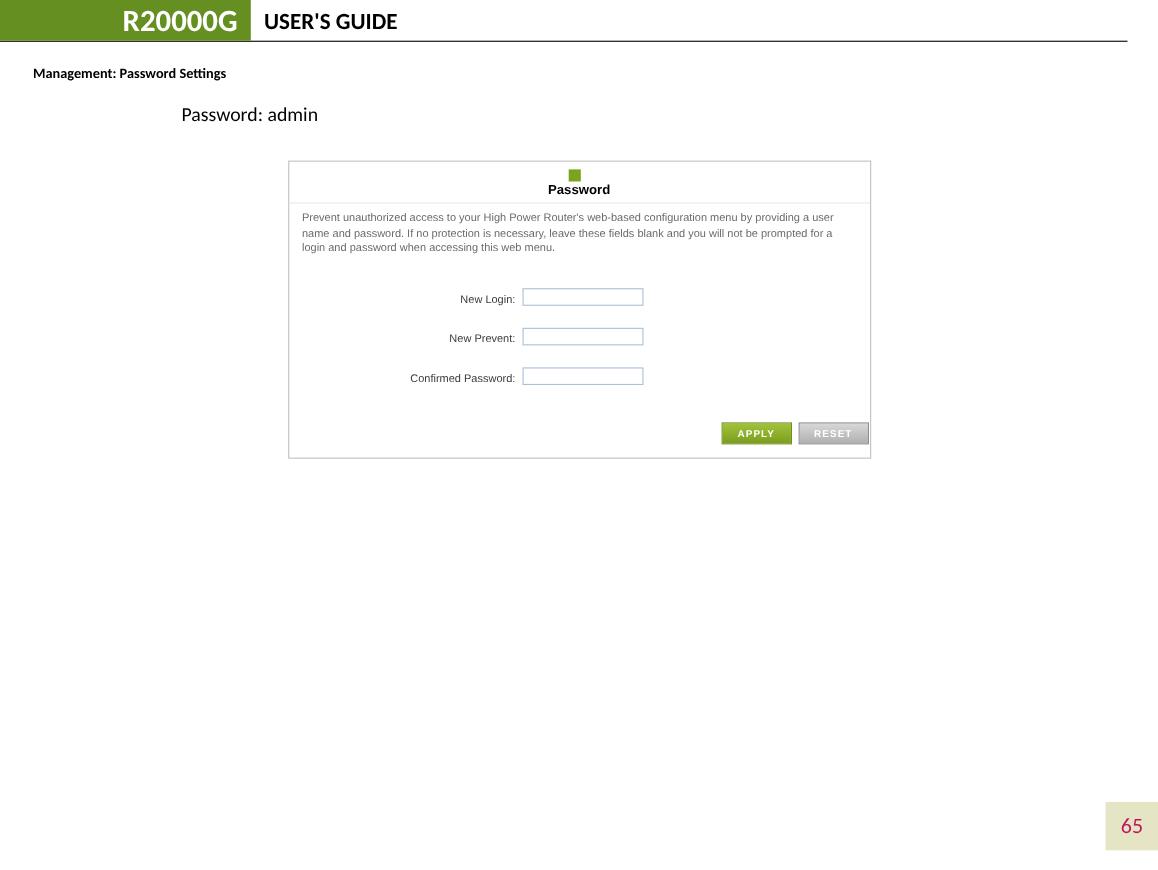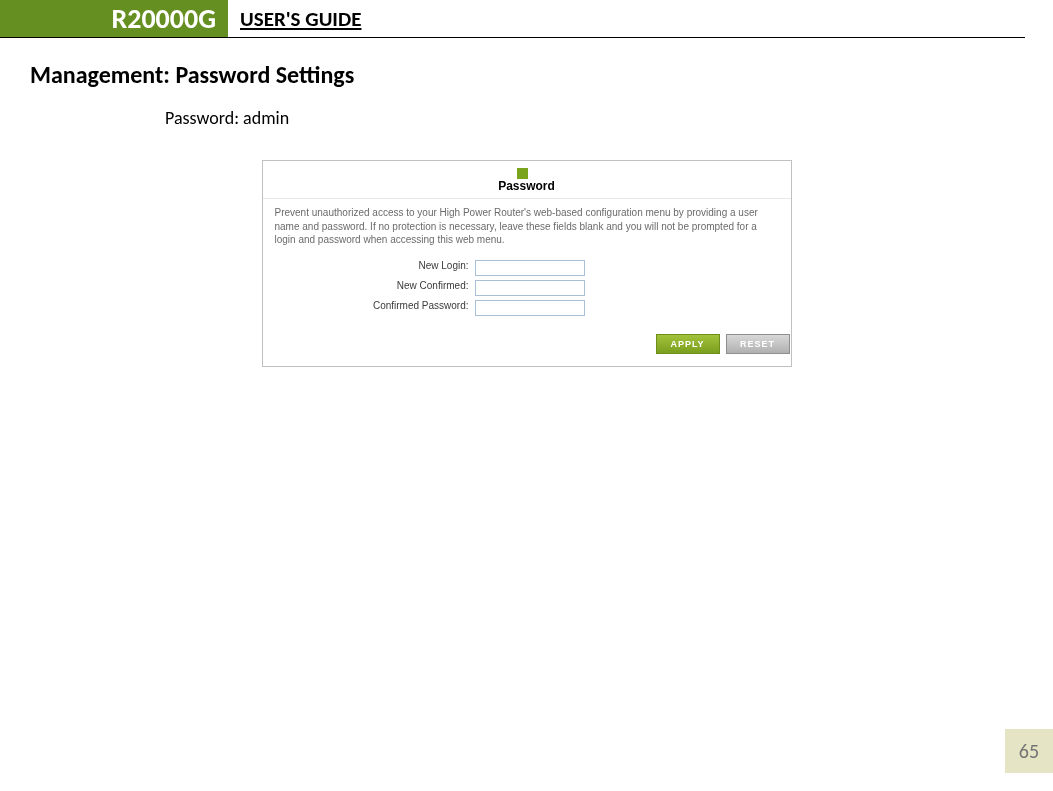--- a/index.html
+++ b/index.html
@@ -31,28 +31,27 @@
       justify-content: flex-end;
       padding: 0 12px 0 0;
       width: 228px;
     }
     .header-right {
       font-weight: bold;
       font-size: 21px;
       display: flex;
       align-items: center;
       padding-left: 12px;
-      text-decoration: underline;
     }
     .content {
       padding: 22px 30px 0 30px;
     }
     .section-title {
       font-weight: bold;
-      font-size: 24px;
+      font-size: 13px;
       margin-bottom: 16px;
     }
     .para {
       font-size: 18px;
       line-height: 1.55;
       margin-bottom: 14px;
     }
     .defaults {
       margin-left: 135px;
       font-size: 18px;
@@ -92,23 +91,23 @@
       font-size: 10px;
       color: #6b6b6b;
       line-height: 1.35;
       padding: 7px 12px 3px 12px;
     }
     .panel-form {
       padding: 6px 12px 4px 12px;
     }
     .form-row {
       display: flex;
-      align-items: flex-start;
+      align-items: flex-end;
       justify-content: flex-start;
-      margin: 4px 0;
+      margin: 20px 0;
     }
     .form-label {
       width: 200px;
       text-align: right;
       font-size: 10px;
       color: #3a3a3a;
       padding-right: 6px;
     }
     .form-input {
       width: 110px;
@@ -150,21 +149,21 @@
       position: absolute;
       right: 0;
       bottom: 18px;
       width: 48px;
       height: 44px;
       background: #e8e8c8;
       background: #e5e5c5;
       display: flex;
       align-items: center;
       justify-content: center;
-      color: #737373;
+      color: #be185d;
       font-size: 20px;
     }
   </style>
 </head>
 <body>
 
 <div class="header">
   <div class="header-left">
     <span>R20000G</span>
   </div>
@@ -185,21 +184,21 @@
         <div class="panel-square"></div>
         <div class="panel-title">Password</div>
       </div>
       <div class="panel-desc">Prevent unauthorized access to your High Power Router's web-based configuration menu by providing a user name and password. If no protection is necessary, leave these fields blank and you will not be prompted for a login and password when accessing this web menu.</div>
       <div class="panel-form">
         <div class="form-row">
           <div class="form-label">New Login:</div>
           <input class="form-input" type="text" style="">
         </div>
         <div class="form-row">
-          <div class="form-label">New Confirmed:</div>
+          <div class="form-label">New Prevent:</div>
           <input class="form-input" type="password" style="">
         </div>
         <div class="form-row">
           <div class="form-label">Confirmed Password:</div>
           <input class="form-input" type="password" style="">
         </div>
       </div>
       <div class="panel-actions">
         <div class="btn btn-apply">APPLY</div>
         <div class="btn btn-reset">RESET</div>

